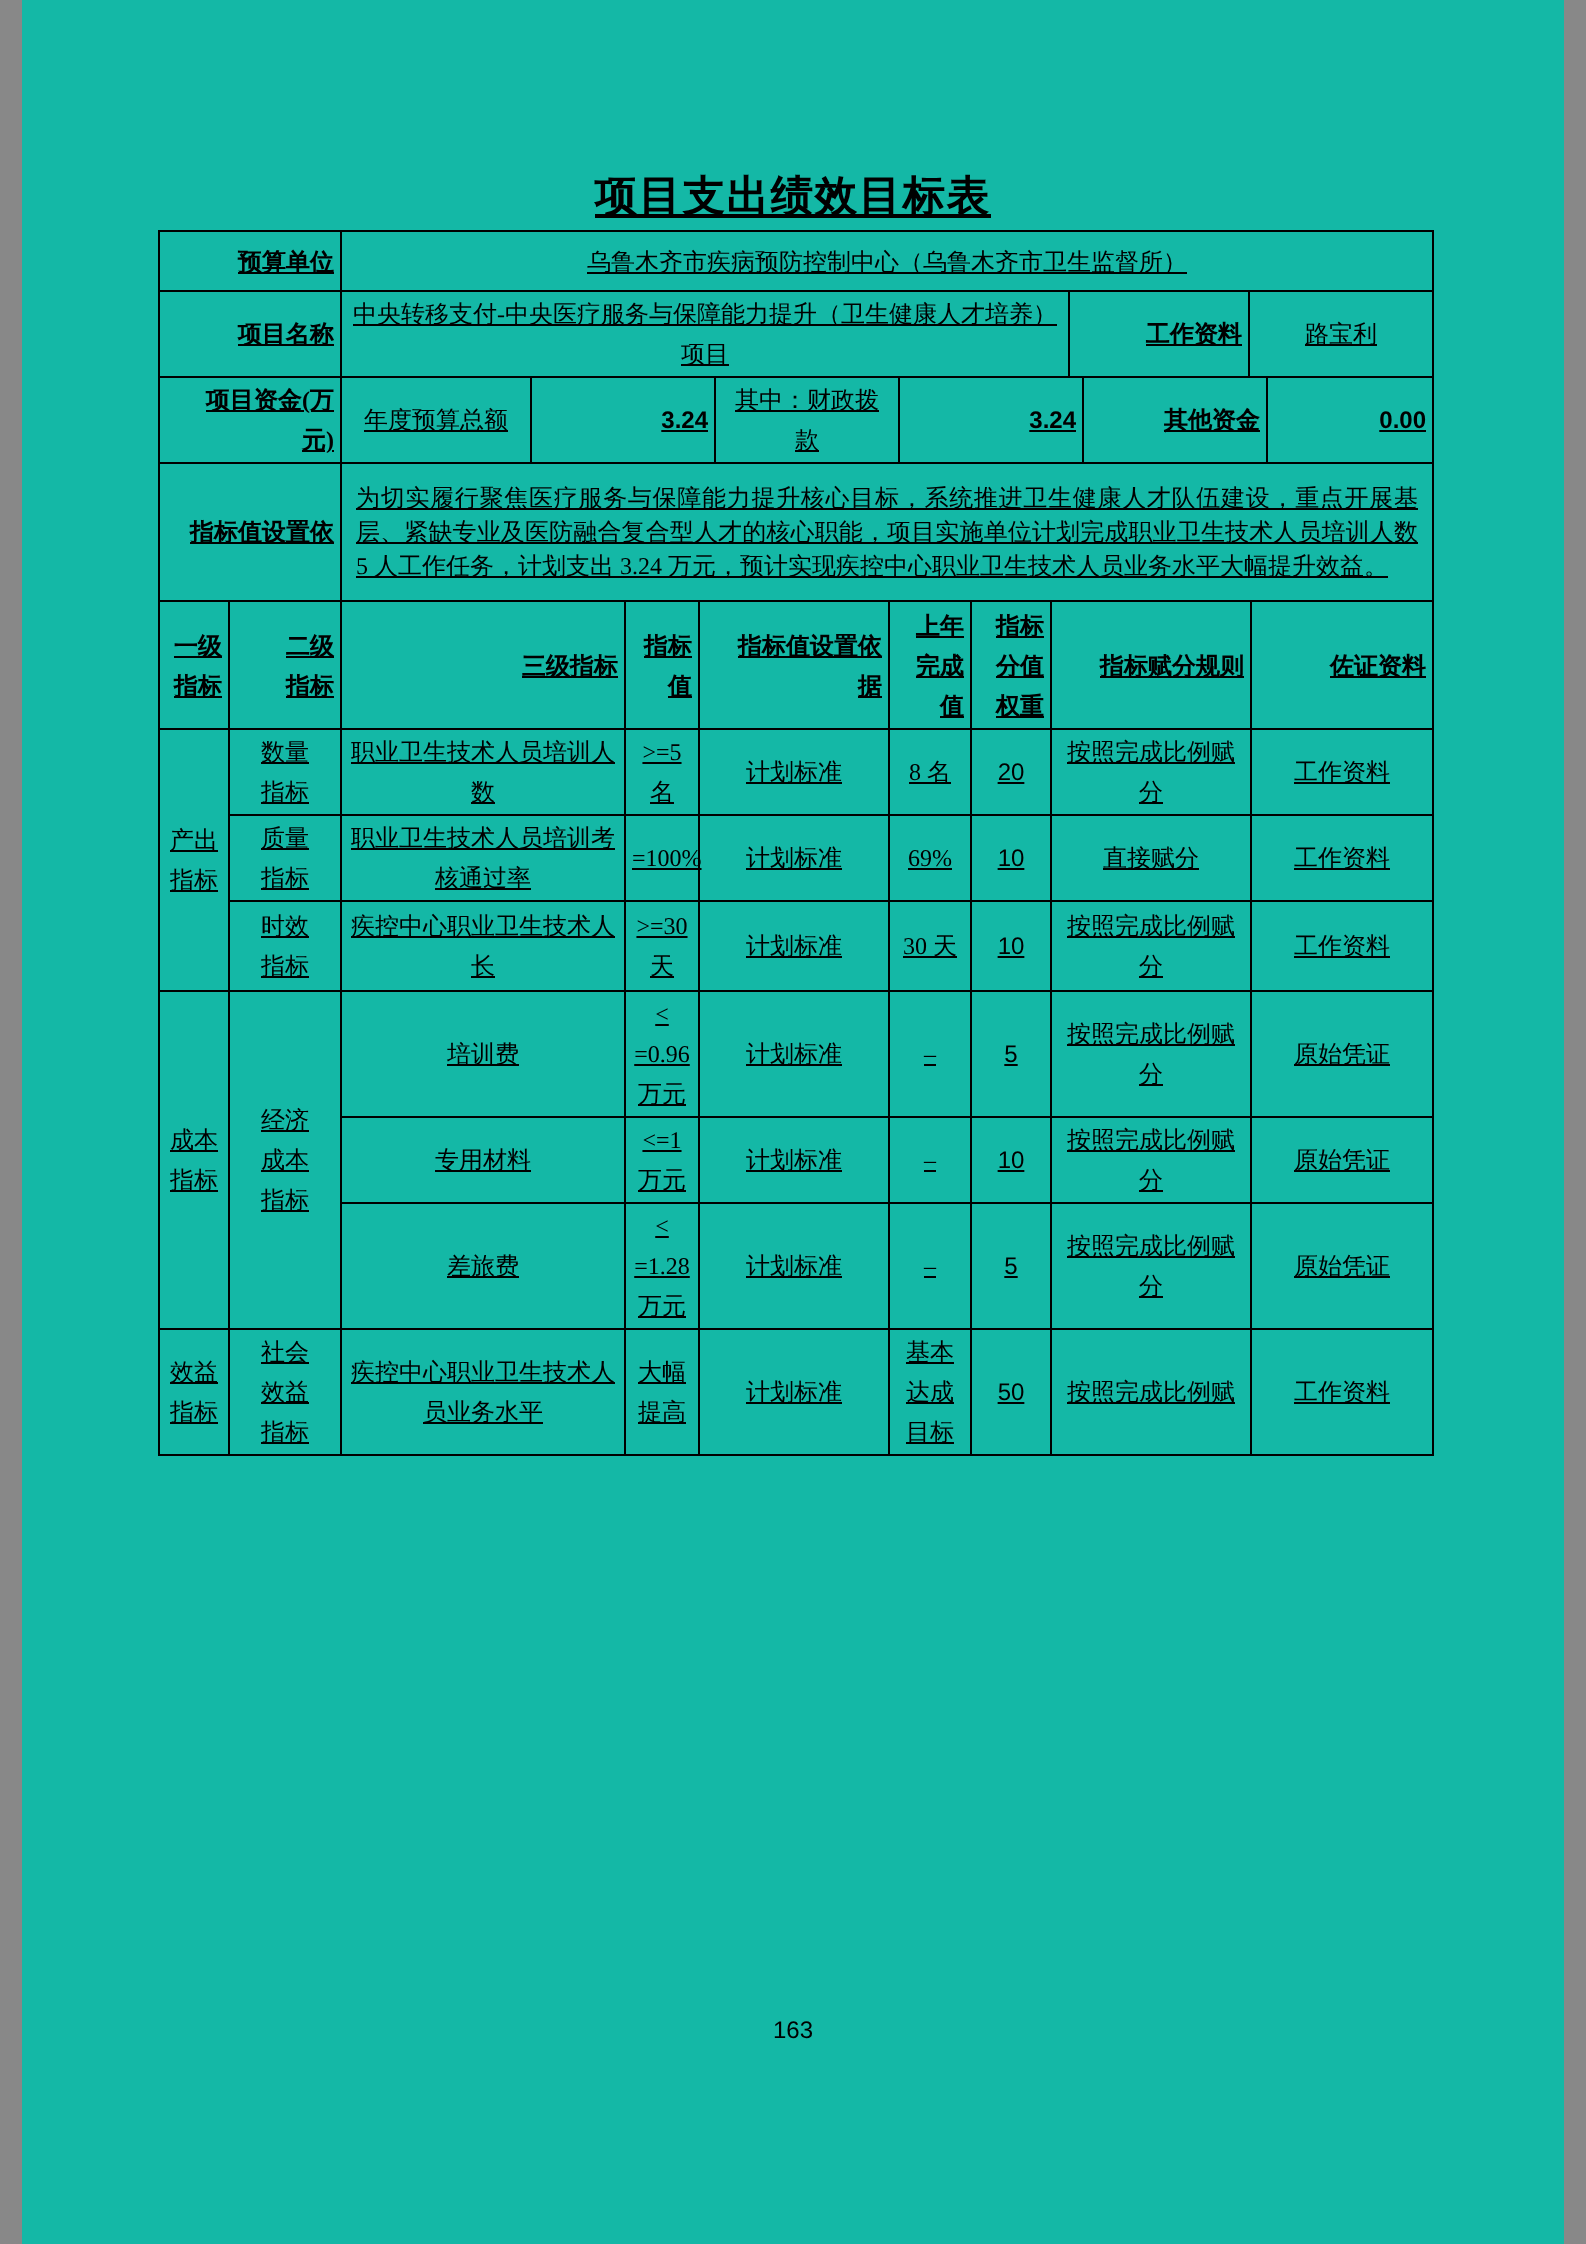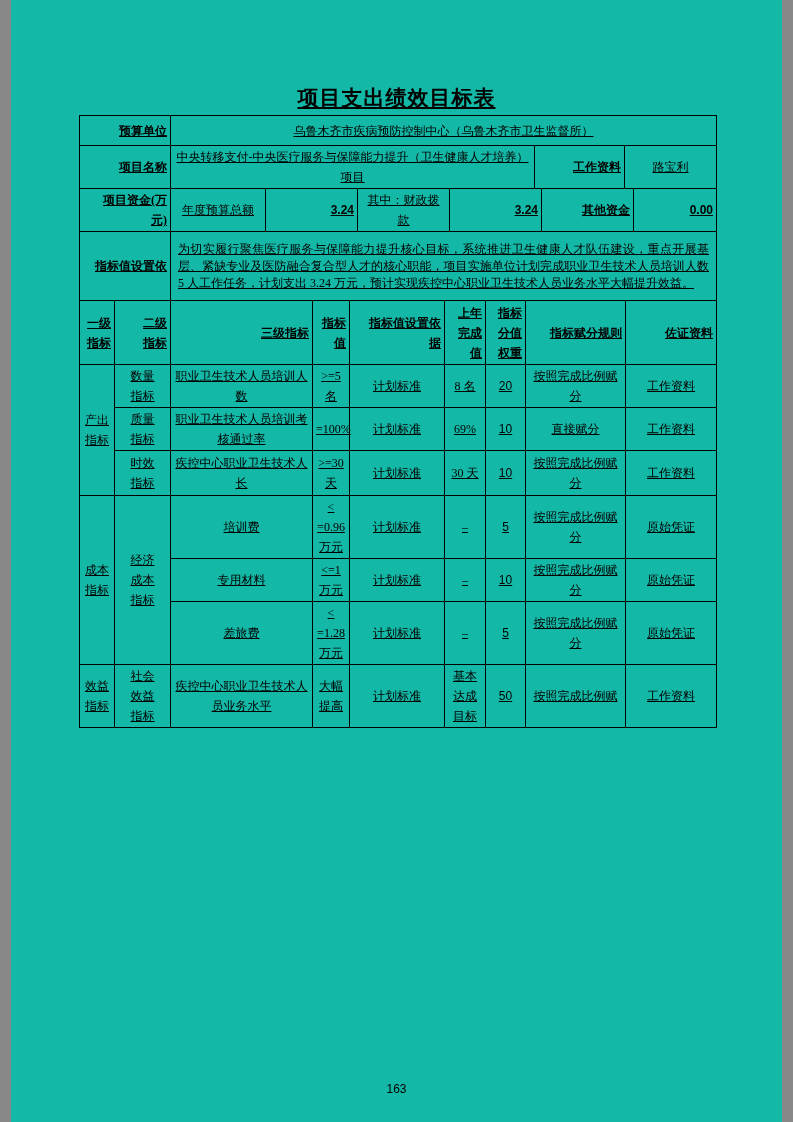--- a/index.html
+++ b/index.html
@@ -51,21 +51,21 @@
   .b { font-weight: bold; text-align: right; }
   .num { font-family: "Liberation Sans", sans-serif; }
   .goal-cell {
     text-align: justify;
     white-space: normal;
     line-height: 17px;
     padding: 2px 7px;
   }
   .page-number {
     position: absolute;
-    top: 1082px;
+    top: 1008px;
     left: 0;
     width: 100%;
     text-align: center;
     font-family: "Liberation Sans", sans-serif;
     font-size: 12px;
   }
 </style>
 </head>
 <body>
 

